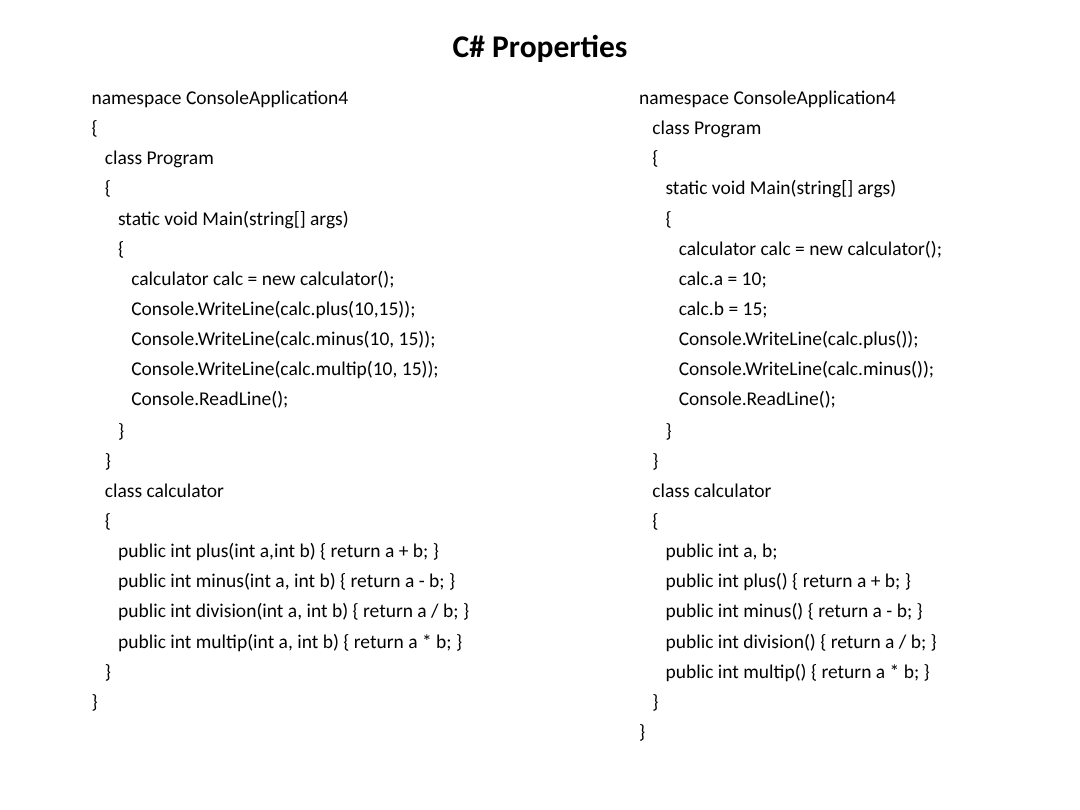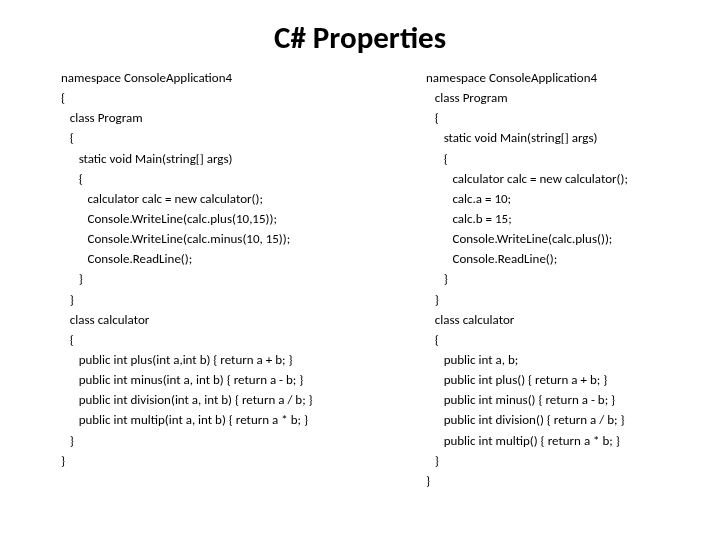--- a/index.html
+++ b/index.html
@@ -6,21 +6,21 @@
   body {
     width: 720px;
     height: 540px;
     background: #fff;
     font-family: Calibri, Arial, sans-serif;
     color: #000;
     overflow: hidden;
   }
   .title {
     text-align: center;
-    font-size: 31px;
+    font-size: 21px;
     font-weight: bold;
     margin-top: 18px;
     margin-bottom: 12px;
   }
   .columns {
     display: flex;
     flex-direction: row;
     padding: 0 14px;
   }
   .col {
@@ -41,20 +41,21 @@
   <div class="col col-left">
       <div class="line">namespace ConsoleApplication4</div>
       <div class="line">{</div>
       <div class="line">   class Program</div>
       <div class="line">   {</div>
       <div class="line">      static void Main(string[] args)</div>
       <div class="line">      {</div>
       <div class="line">         calculator calc = new calculator();</div>
       <div class="line">         Console.WriteLine(calc.plus(10,15));</div>
       <div class="line">         Console.WriteLine(calc.minus(10, 15));</div>
+      <div class="line">         Console.WriteLine(calc.multip(10, 15));</div>
       <div class="line">         Console.ReadLine();</div>
       <div class="line">      }</div>
       <div class="line">   }</div>
       <div class="line">   class calculator</div>
       <div class="line">   {</div>
       <div class="line">      public int plus(int a,int b) { return a + b; }</div>
       <div class="line">      public int minus(int a, int b) { return a - b; }</div>
       <div class="line">      public int division(int a, int b) { return a / b; }</div>
       <div class="line">      public int multip(int a, int b) { return a * b; }</div>
       <div class="line">   }</div>
@@ -63,20 +64,21 @@
   <div class="col col-right">
       <div class="line">namespace ConsoleApplication4</div>
       <div class="line">   class Program</div>
       <div class="line">   {</div>
       <div class="line">      static void Main(string[] args)</div>
       <div class="line">      {</div>
       <div class="line">         calculator calc = new calculator();</div>
       <div class="line">         calc.a = 10;</div>
       <div class="line">         calc.b = 15;</div>
       <div class="line">         Console.WriteLine(calc.plus());</div>
+      <div class="line">         Console.WriteLine(calc.minus());</div>
       <div class="line">         Console.ReadLine();</div>
       <div class="line">      }</div>
       <div class="line">   }</div>
       <div class="line">   class calculator</div>
       <div class="line">   {</div>
       <div class="line">      public int a, b;</div>
       <div class="line">      public int plus() { return a + b; }</div>
       <div class="line">      public int minus() { return a - b; }</div>
       <div class="line">      public int division() { return a / b; }</div>
       <div class="line">      public int multip() { return a * b; }</div>

